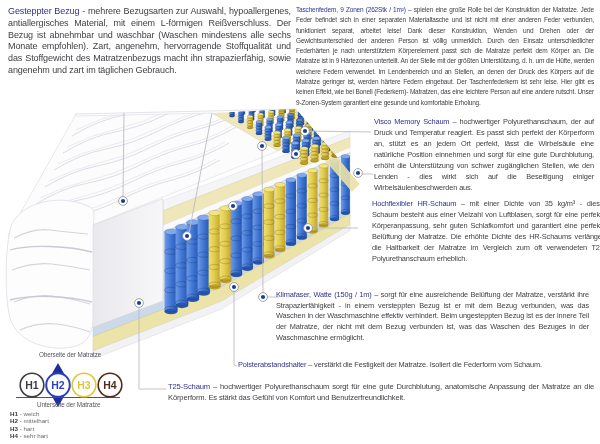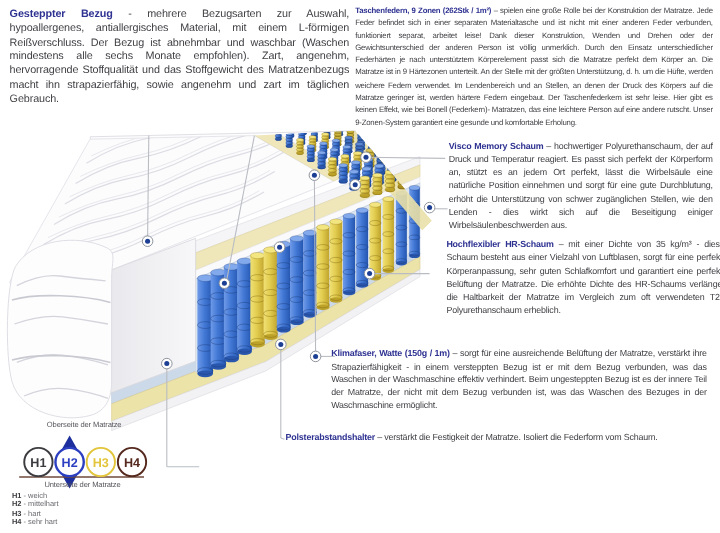--- a/index.html
+++ b/index.html
@@ -1,20 +1,20 @@
 <!DOCTYPE html>
 <html><head>
 <meta charset="utf-8">
 <style>
   html,body{margin:0;padding:0;background:#fff;}
   .stage{position:relative;width:600px;height:444px;background:#fff;overflow:hidden;
          font-family:"Liberation Sans",sans-serif;color:#414146;}
   .stage svg{position:absolute;left:0;top:0;}
   .tb{position:absolute;text-align:justify;color:#3f3f44;}
-  .tb .hd{font-weight:bold;color:#2e3291;}
+  .tb .hd{font-weight:normal;color:#2e3291;}
   .tb-left{left:8px;top:6px;width:283px;font-size:9px;line-height:11.8px;letter-spacing:-0.1px;}
   .tb-right{left:296px;top:5px;width:298px;font-size:6.5px;line-height:10.3px;letter-spacing:-0.18px;}
   .tb-visco{left:374px;top:116px;width:220px;font-size:7.4px;line-height:11px;letter-spacing:-0.15px;}
   .tb-hr{left:372px;top:199px;width:234px;font-size:7.4px;line-height:10.9px;letter-spacing:-0.15px;}
   .tb-klima{left:276px;top:290px;width:313px;font-size:7.4px;line-height:10.7px;letter-spacing:-0.15px;}
   .tb-polster{left:238px;top:360px;width:358px;font-size:7.4px;line-height:10.7px;letter-spacing:-0.15px;}
   .tb-t25{left:168px;top:382px;width:426px;font-size:7.6px;line-height:10.8px;letter-spacing:-0.15px;}
   .cap{position:absolute;font-size:6.3px;color:#56555c;letter-spacing:-0.1px;}
   .cap-top{left:39px;top:351px;}
   .cap-bottom{left:37px;top:401px;}
@@ -843,20 +843,21 @@
   <div class="tb tb-right"><span class="hd">Taschenfedern, 9 Zonen (262Stk / 1m²)</span> <span>–  spielen eine große Rolle bei der Konstruktion der Matratze. Jede Feder befindet sich in einer separaten Materialtasche und ist nicht mit einer anderen Feder verbunden, funktioniert separat, arbeitet leise! Dank dieser Konstruktion, Wenden und Drehen oder der Gewichtsunterschied der anderen Person ist völlig unmerklich. Durch den Einsatz unterschiedlicher Federhärten je nach unterstütztem Körperelement passt sich die Matratze perfekt dem Körper an. Die Matratze ist in 9 Härtezonen unterteilt. An der Stelle mit der größten Unterstützung, d. h. um die Hüfte, werden weichere Federn verwendet. Im Lendenbereich und an Stellen, an denen der Druck des Körpers auf die Matratze geringer ist, werden härtere Federn eingebaut. Der Taschenfederkern ist sehr leise. Hier gibt es keinen Effekt, wie bei Bonell (Federkern)- Matratzen, das eine leichtere Person auf eine andere rutscht. Unser 9-Zonen-System garantiert eine gesunde und komfortable Erholung.</span></div>
 
   <div class="tb tb-visco"><span class="hd">Visco Memory Schaum</span> <span>–  hochwertiger Polyurethanschaum, der auf Druck und Temperatur reagiert. Es passt sich perfekt der Körperform an, stützt es an jedem Ort perfekt, lässt die Wirbelsäule eine natürliche Position einnehmen und sorgt für eine gute Durchblutung, erhöht die Unterstützung von schwer zugänglichen Stellen, wie den Lenden - dies wirkt sich auf die Beseitigung einiger Wirbelsäulenbeschwerden aus.</span></div>
 
   <div class="tb tb-hr"><span class="hd">Hochflexibler HR-Schaum</span> <span>–  mit einer Dichte von 35 kg/m³ - dieser Schaum besteht aus einer Vielzahl von Luftblasen, sorgt für eine perfekte Körperanpassung, sehr guten Schlafkomfort und garantiert eine perfekte Belüftung der Matratze. Die erhöhte Dichte des HR-Schaums verlängert die Haltbarkeit der Matratze im Vergleich zum oft verwendeten T25-Polyurethanschaum erheblich.</span></div>
 
   <div class="tb tb-klima"><span class="hd">Klimafaser, Watte (150g / 1m)</span> <span>–  sorgt für eine ausreichende Belüftung der Matratze, verstärkt ihre Strapazierfähigkeit - in einem versteppten Bezug ist er mit dem Bezug verbunden, was das Waschen in der Waschmaschine effektiv verhindert. Beim ungesteppten Bezug ist es der innere Teil der Matratze, der nicht mit dem Bezug verbunden ist, was das Waschen des Bezuges in der Waschmaschine ermöglicht.</span></div>
 
   <div class="tb tb-polster"><span class="hd">Polsterabstandshalter</span> <span>– verstärkt die Festigkeit der Matratze. Isoliert die Federform vom Schaum.</span></div>
 
+  <div class="tb tb-t25"><span class="hd">T25-Schaum</span> <span>– hochwertiger Polyurethanschaum sorgt für eine gute Durchblutung, anatomische Anpassung der Matratze an die Körperform. Es stärkt das Gefühl von Komfort und Benutzerfreundlichkeit.</span></div>
 
   <div class="cap cap-top">Oberseite der Matratze</div>
   <div class="cap cap-bottom">Unterseite der Matratze</div>
 
   <div class="hlist">
     <div><b>H1</b> <span>- weich</span></div>
     <div><b>H2</b> <span>- mittelhart</span></div>
     <div><b>H3</b> <span>- hart</span></div>
     <div><b>H4</b> <span>- sehr hart</span></div>
   </div>

